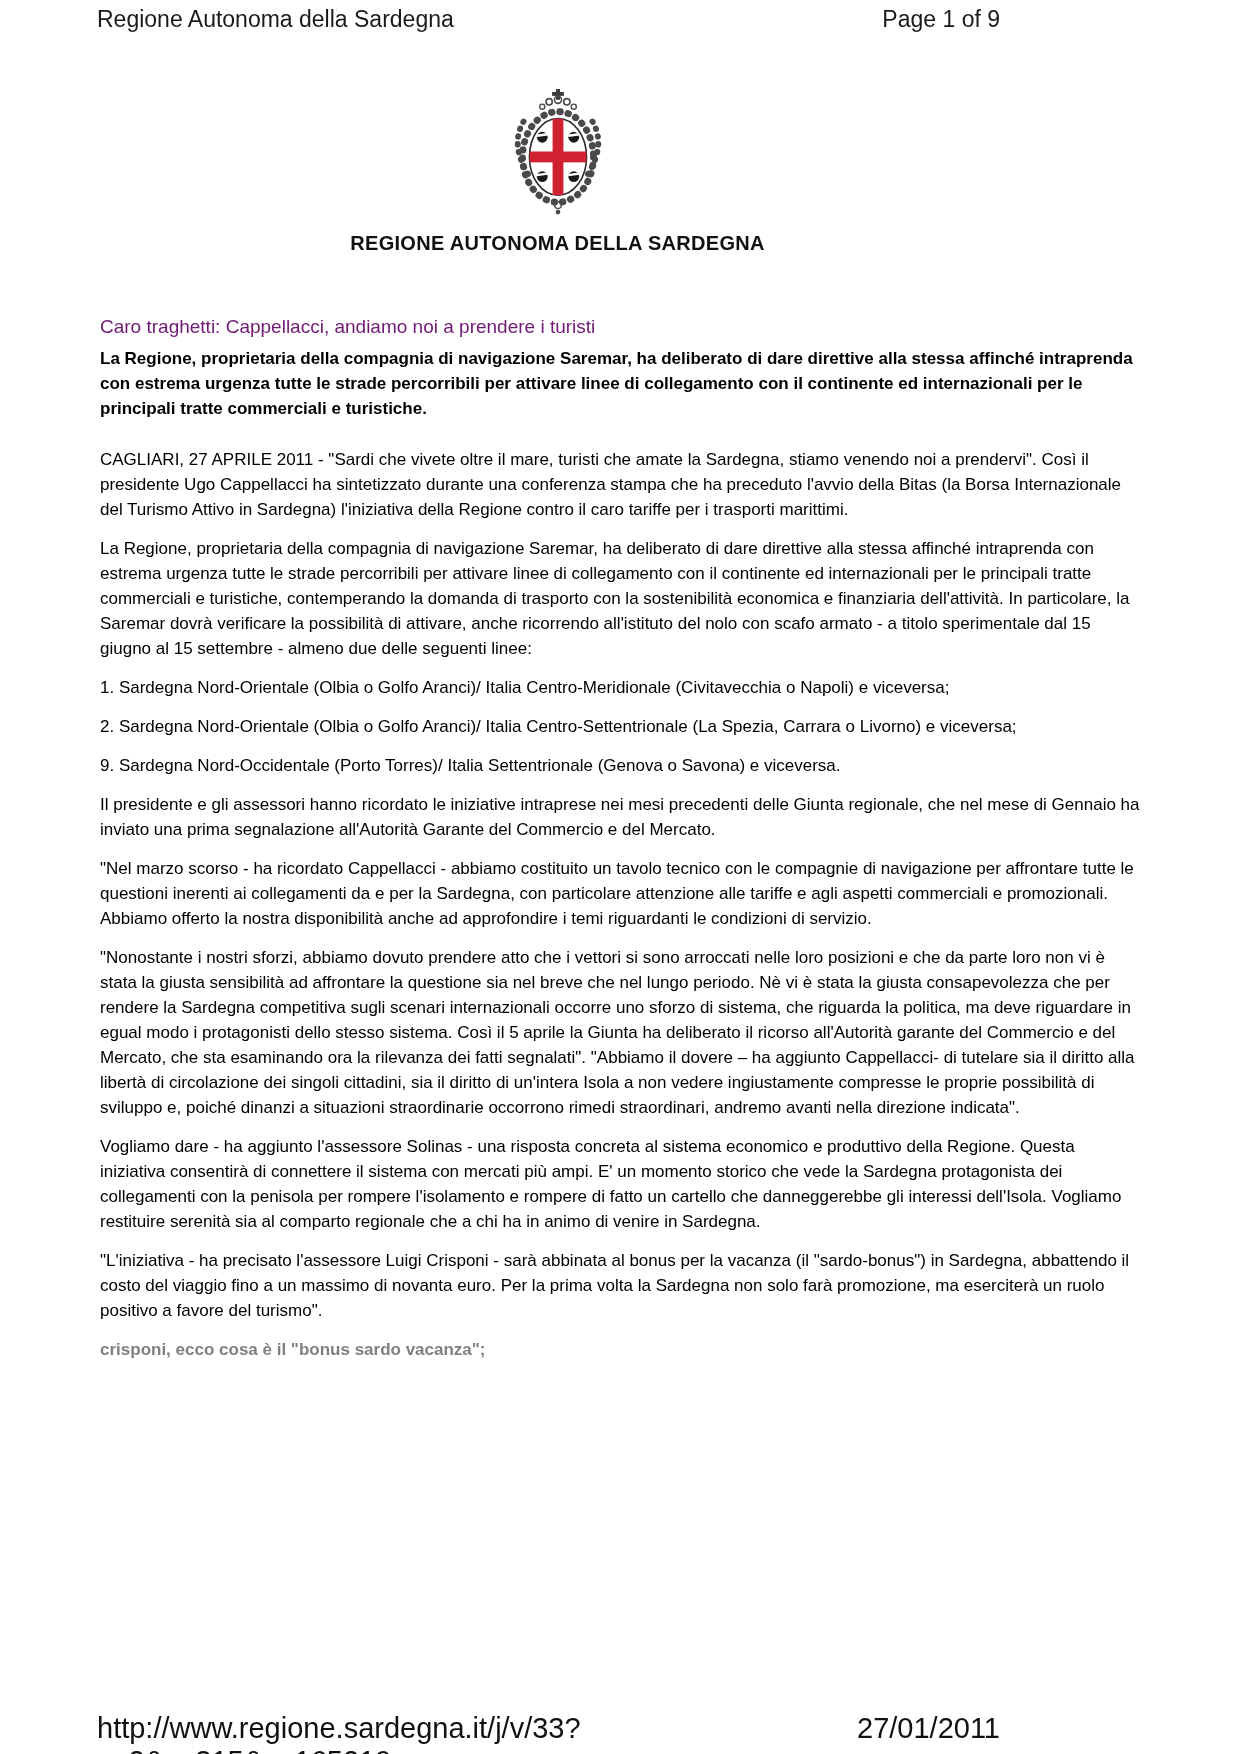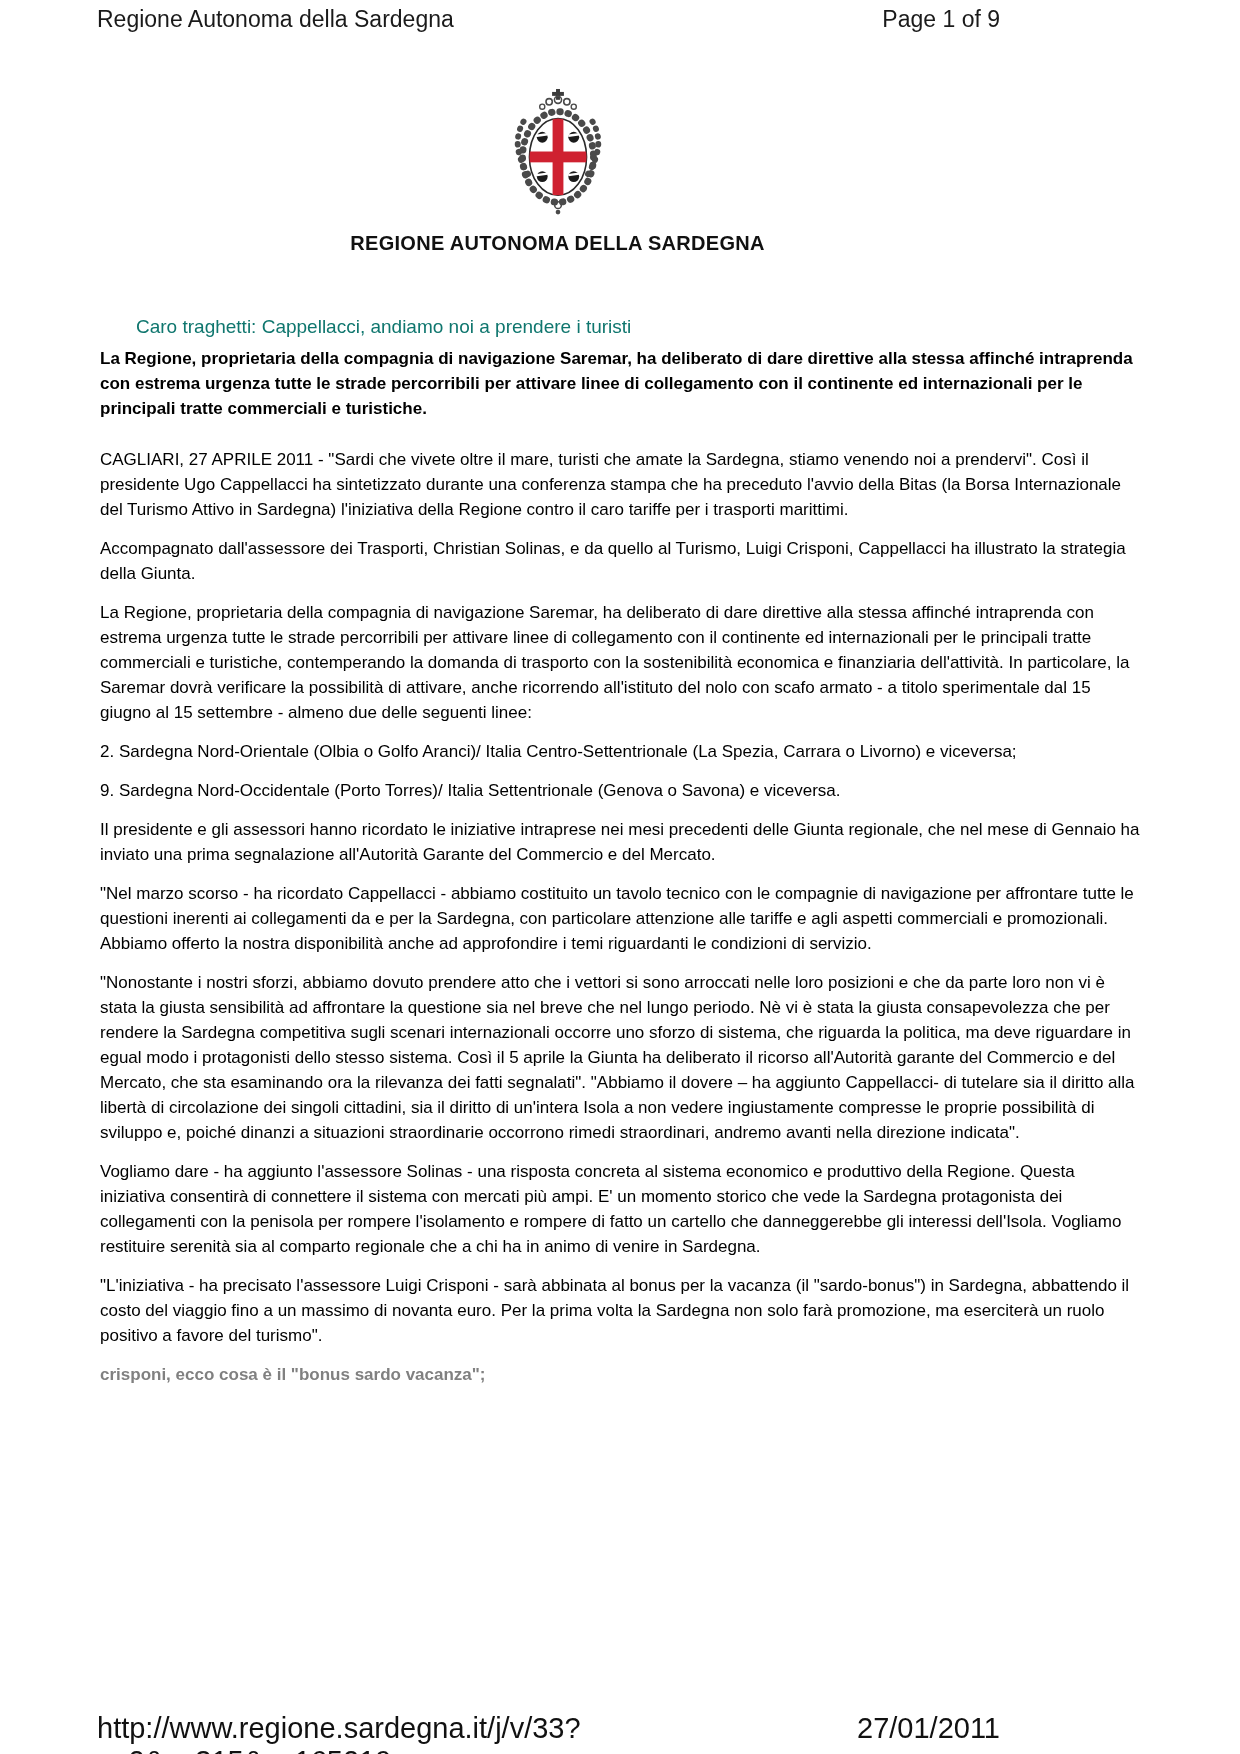--- a/index.html
+++ b/index.html
@@ -93,26 +93,26 @@
         </g>
 
         <circle cx="56" cy="119" r="3.4" fill="none" stroke="#4a4a4a" stroke-width="1.6"></circle>
         <circle cx="56" cy="126" r="2.4" fill="#4a4a4a"></circle>
       </svg>
     </span>
     <div class="masthead-title">REGIONE AUTONOMA DELLA SARDEGNA</div>
   </div>
 
   <div class="article">
-    <h1 class="article-title" style="color:#0f766e;margin-left:36px;">Caro traghetti: Cappellacci, andiamo noi a prendere i turisti</h1>
+    <h1 class="article-title" style="color:#701a75;">Caro traghetti: Cappellacci, andiamo noi a prendere i turisti</h1>
     <p class="lead">La Regione, proprietaria della compagnia di navigazione Saremar, ha deliberato di dare direttive alla stessa affinché intraprenda con estrema urgenza tutte le strade percorribili per attivare linee di collegamento con il continente ed internazionali per le principali tratte commerciali e turistiche.</p>
     <div id="paragraphs">
         <p class="body-p">CAGLIARI, 27 APRILE 2011 - "Sardi che vivete oltre il mare, turisti che amate la Sardegna, stiamo venendo noi a prendervi". Così il presidente Ugo Cappellacci ha sintetizzato durante una conferenza stampa che ha preceduto l'avvio della Bitas (la Borsa Internazionale del Turismo Attivo in Sardegna) l'iniziativa della Regione contro il caro tariffe per i trasporti marittimi.</p>
-        <p class="body-p">Accompagnato dall'assessore dei Trasporti, Christian Solinas, e da quello al Turismo, Luigi Crisponi, Cappellacci ha illustrato la strategia della Giunta.</p>
         <p class="body-p">La Regione, proprietaria della compagnia di navigazione Saremar, ha deliberato di dare direttive alla stessa affinché intraprenda con estrema urgenza tutte le strade percorribili per attivare linee di collegamento con il continente ed internazionali per le principali tratte commerciali e turistiche, contemperando la domanda di trasporto con la sostenibilità economica e finanziaria dell'attività. In particolare, la Saremar dovrà verificare la possibilità di attivare, anche ricorrendo all'istituto del nolo con scafo armato - a titolo sperimentale dal 15 giugno al 15 settembre - almeno due delle seguenti linee:</p>
+        <p class="body-p">1. Sardegna Nord-Orientale (Olbia o Golfo Aranci)/ Italia Centro-Meridionale (Civitavecchia o Napoli) e viceversa;</p>
         <p class="body-p">2. Sardegna Nord-Orientale (Olbia o Golfo Aranci)/ Italia Centro-Settentrionale (La Spezia, Carrara o Livorno) e viceversa;</p>
         <p class="body-p">9. Sardegna Nord-Occidentale (Porto Torres)/ Italia Settentrionale (Genova o Savona) e viceversa.</p>
         <p class="body-p">Il presidente e gli assessori hanno ricordato le iniziative intraprese nei mesi precedenti delle Giunta regionale, che nel mese di Gennaio ha inviato una prima segnalazione all'Autorità Garante del Commercio e del Mercato.</p>
         <p class="body-p">"Nel marzo scorso - ha ricordato Cappellacci - abbiamo costituito un tavolo tecnico con le compagnie di navigazione per affrontare tutte le questioni inerenti ai collegamenti da e per la Sardegna, con particolare attenzione alle tariffe e agli aspetti commerciali e promozionali. Abbiamo offerto la nostra disponibilità anche ad approfondire i temi riguardanti le condizioni di servizio.</p>
         <p class="body-p">"Nonostante i nostri sforzi, abbiamo dovuto prendere atto che i vettori si sono arroccati nelle loro posizioni e che da parte loro non vi è stata la giusta sensibilità ad affrontare la questione sia nel breve che nel lungo periodo. Nè vi è stata la giusta consapevolezza che per rendere la Sardegna competitiva sugli scenari internazionali occorre uno sforzo di sistema, che riguarda la politica, ma deve riguardare in egual modo i protagonisti dello stesso sistema. Così il 5 aprile la Giunta ha deliberato il ricorso all'Autorità garante del Commercio e del Mercato, che sta esaminando ora la rilevanza dei fatti segnalati". "Abbiamo il dovere – ha aggiunto Cappellacci- di tutelare sia il diritto alla libertà di circolazione dei singoli cittadini, sia il diritto di un'intera Isola a non vedere ingiustamente compresse le proprie possibilità di sviluppo e, poiché dinanzi a situazioni straordinarie occorrono rimedi straordinari, andremo avanti nella direzione indicata".</p>
         <p class="body-p">Vogliamo dare - ha aggiunto l'assessore Solinas - una risposta concreta al sistema economico e produttivo della Regione. Questa iniziativa consentirà di connettere il sistema con mercati più ampi. E' un momento storico che vede la Sardegna protagonista dei collegamenti con la penisola per rompere l'isolamento e rompere di fatto un cartello che danneggerebbe gli interessi dell'Isola. Vogliamo restituire serenità sia al comparto regionale che a chi ha in animo di venire in Sardegna.</p>
         <p class="body-p">"L'iniziativa - ha precisato l'assessore Luigi Crisponi - sarà abbinata al bonus per la vacanza (il "sardo-bonus") in Sardegna, abbattendo il costo del viaggio fino a un massimo di novanta euro. Per la prima volta la Sardegna non solo farà promozione, ma eserciterà un ruolo positivo a favore del turismo".</p>
       </div>
     <p class="note" style="color:#808080;">crisponi, ecco cosa è il "bonus sardo vacanza";</p>
   </div>

